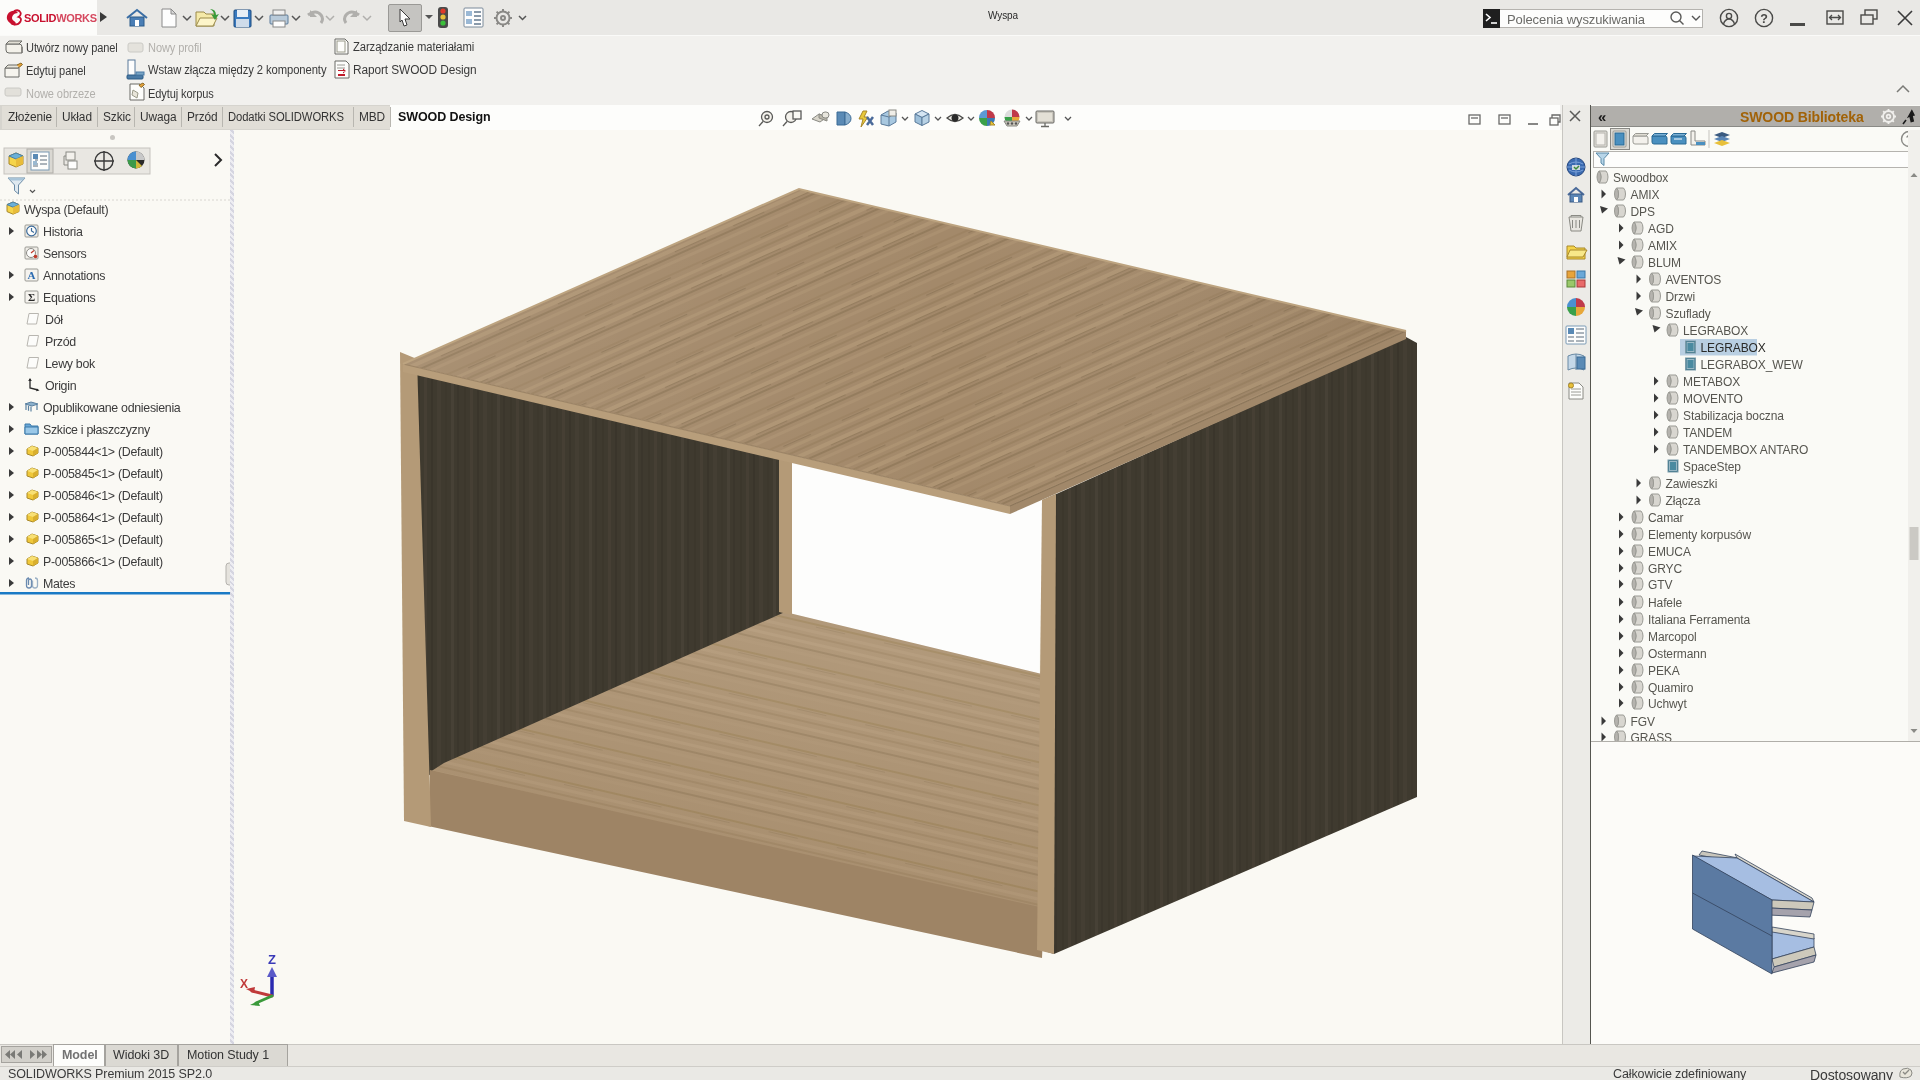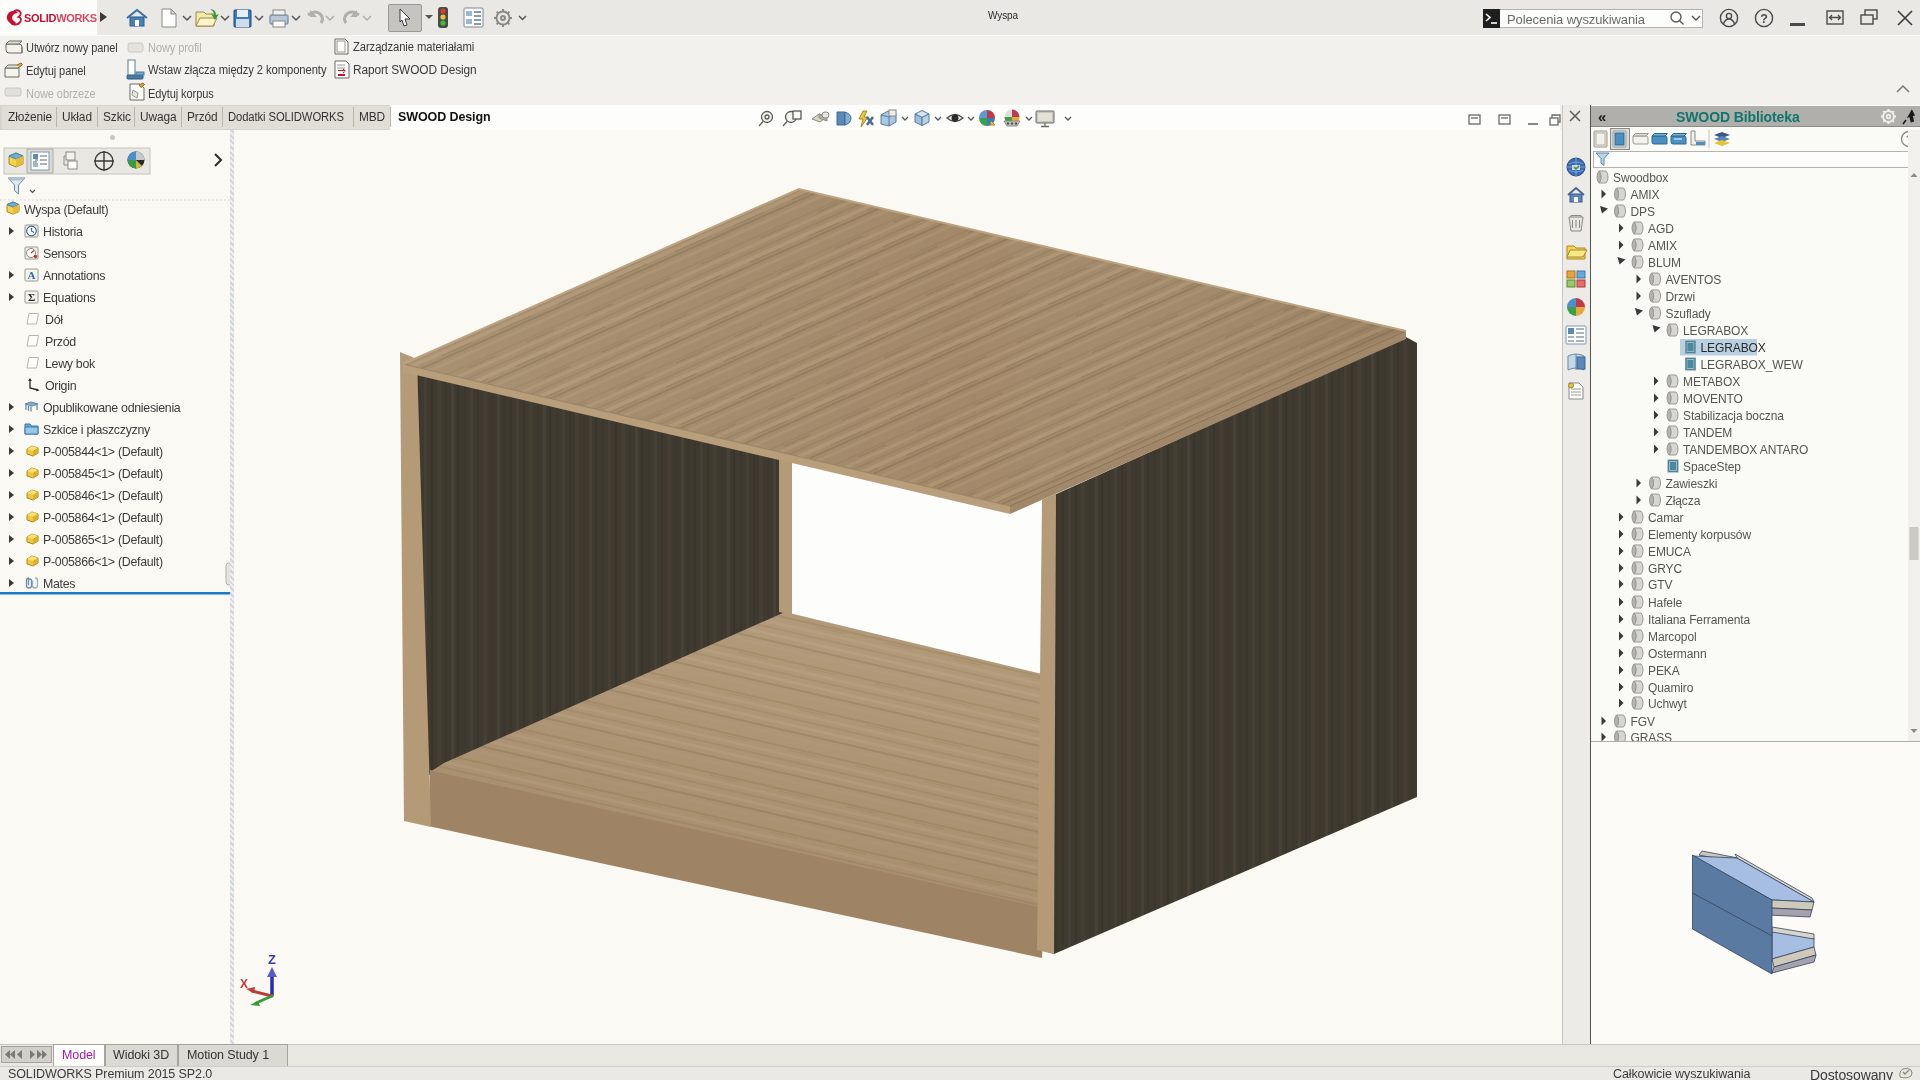--- a/index.html
+++ b/index.html
@@ -576,21 +576,21 @@
     </g>
 <g transform="translate(4,276)">
       <path d="M3 2 h10 l4 4 v12 h-14z" fill="#fdfdfb" stroke="#8a8a84"></path>
       <path d="M5 8 h10 M5 11 h10 M5 14 h10" stroke="#9a9a94"></path>
       <circle cx="5" cy="4.5" r="2.5" fill="#e8c03a" stroke="#a8882a"></circle>
     </g>
 </svg>
 
 <div class="ab" style="left:1591px;top:106px;width:329px;height:21px;background:#b1afab;border-bottom:1px solid #8a8a86"></div>
 <div class="tx" style="left:1598px;top:108px;font-size:15px;font-weight:bold;color:#1a1a1a">«</div>
-<div class="tx" style="left:1676px;top:109px;font-size:14px;font-weight:bold;color:#0f766e">SWOOD Biblioteka</div>
+<div class="tx" style="left:1740px;top:109px;font-size:14px;font-weight:bold;color:#a16207">SWOOD Biblioteka</div>
 <svg class="ab" style="left:1879px;top:107px" width="19" height="19" viewBox="0 0 19 19">
     <g fill="none" stroke="#f0efec" stroke-width="1.8">
       <circle cx="9.5" cy="9.5" r="5.5"></circle>
       <circle cx="9.5" cy="9.5" r="1.8"></circle>
       <path d="M9.5 2 v3 M9.5 14 v3 M2 9.5 h3 M14 9.5 h3 M4.2 4.2 l2.1 2.1 M12.7 12.7 l2.1 2.1 M14.8 4.2 l-2.1 2.1 M6.3 12.7 l-2.1 2.1"></path>
     </g>
   </svg>
 <svg class="ab" style="left:1902px;top:107px" width="16" height="18" viewBox="0 0 16 18">
     <path d="M8 2 l5 5 -2 1 3 5 -3 2 -3 -5 -2 2z" fill="#1a1a1a" transform="rotate(18 8 8)"></path>
     <path d="M4 13 l-3 4" stroke="#1a1a1a" stroke-width="1.6"></path>
@@ -876,25 +876,25 @@
 <div class="ab" style="left:1px;top:1046px;width:51px;height:17px;background:#d2d0ca;border:1px solid #a5a39e"></div>
 <svg class="ab" style="left:2px;top:1046px" width="50" height="18" viewBox="0 0 50 18">
     <g fill="#7a7a76">
       <path d="M8 4 v9 l-5 -4.5z M13 4 v9 l-5 -4.5z"></path>
       <path d="M20 4 v9 l-5 -4.5z"></path>
       <path d="M28 4 v9 l5 -4.5z"></path>
       <path d="M35 4 v9 l5 -4.5z M40 4 v9 l5 -4.5z"></path>
     </g>
   </svg>
 <div class="ab" style="left:53px;top:1044px;width:52px;height:22px;background:#fdfdfb;border:1px solid #a5a39e;border-bottom:none"></div>
-<div class="tx" style="left:62px;top:1048px;font-weight:normal;color:#a21caf">Model</div>
+<div class="tx" style="left:62px;top:1048px;font-weight:bold;color:#737373">Model</div>
 <div class="ab" style="left:105px;top:1044px;width:73px;height:22px;background:#dbd9d3;border:1px solid #a5a39e;border-bottom:none"></div>
 <div class="tx" style="left:113px;top:1048px;color:#333">Widoki 3D</div>
 <div class="ab" style="left:178px;top:1044px;width:110px;height:22px;background:#dbd9d3;border:1px solid #a5a39e;border-bottom:none"></div>
 <div class="tx" style="left:187px;top:1048px;color:#333">Motion Study 1</div>
 
 <div class="tx" style="left:8px;top:1067px;font-size:12.5px;color:#3a3a3a">SOLIDWORKS Premium 2015 SP2.0</div>
-<div class="tx" style="left:1613px;top:1067px;font-size:12.5px;color:#3a3a3a">Całkowicie wyszukiwania</div>
+<div class="tx" style="left:1613px;top:1067px;font-size:12.5px;color:#3a3a3a">Całkowicie zdefiniowany</div>
 <div class="tx" style="left:1810px;top:1067px;font-size:14px;color:#3a3a3a">Dostosowany</div>
 <svg class="ab" style="left:1898px;top:1066px" width="16" height="13" viewBox="0 0 16 13">
     <path d="M2 11 q-1 -6 3 -8 q5 -2 8 1 q2 3 0 6 q-4 3 -11 1z" fill="#e8e5da" stroke="#8a8a84"></path>
     <path d="M5 6 l2 2 4 -4" fill="none" stroke="#8a8a84" stroke-width="1.3"></path>
   </svg>
 
 </body></html>

